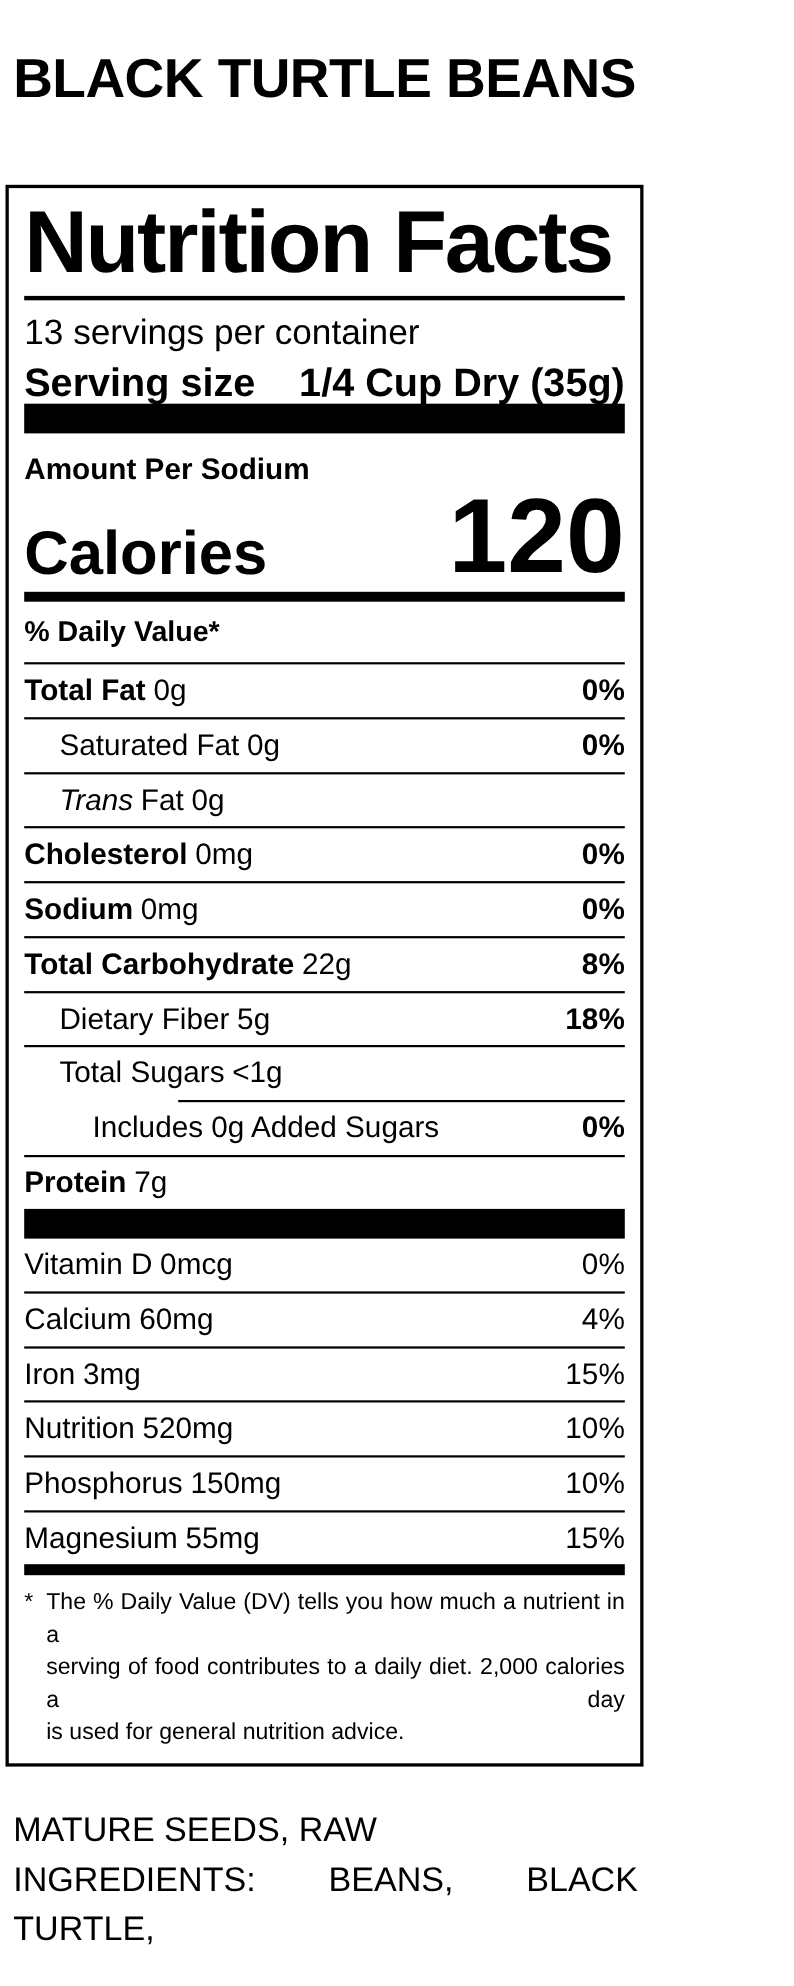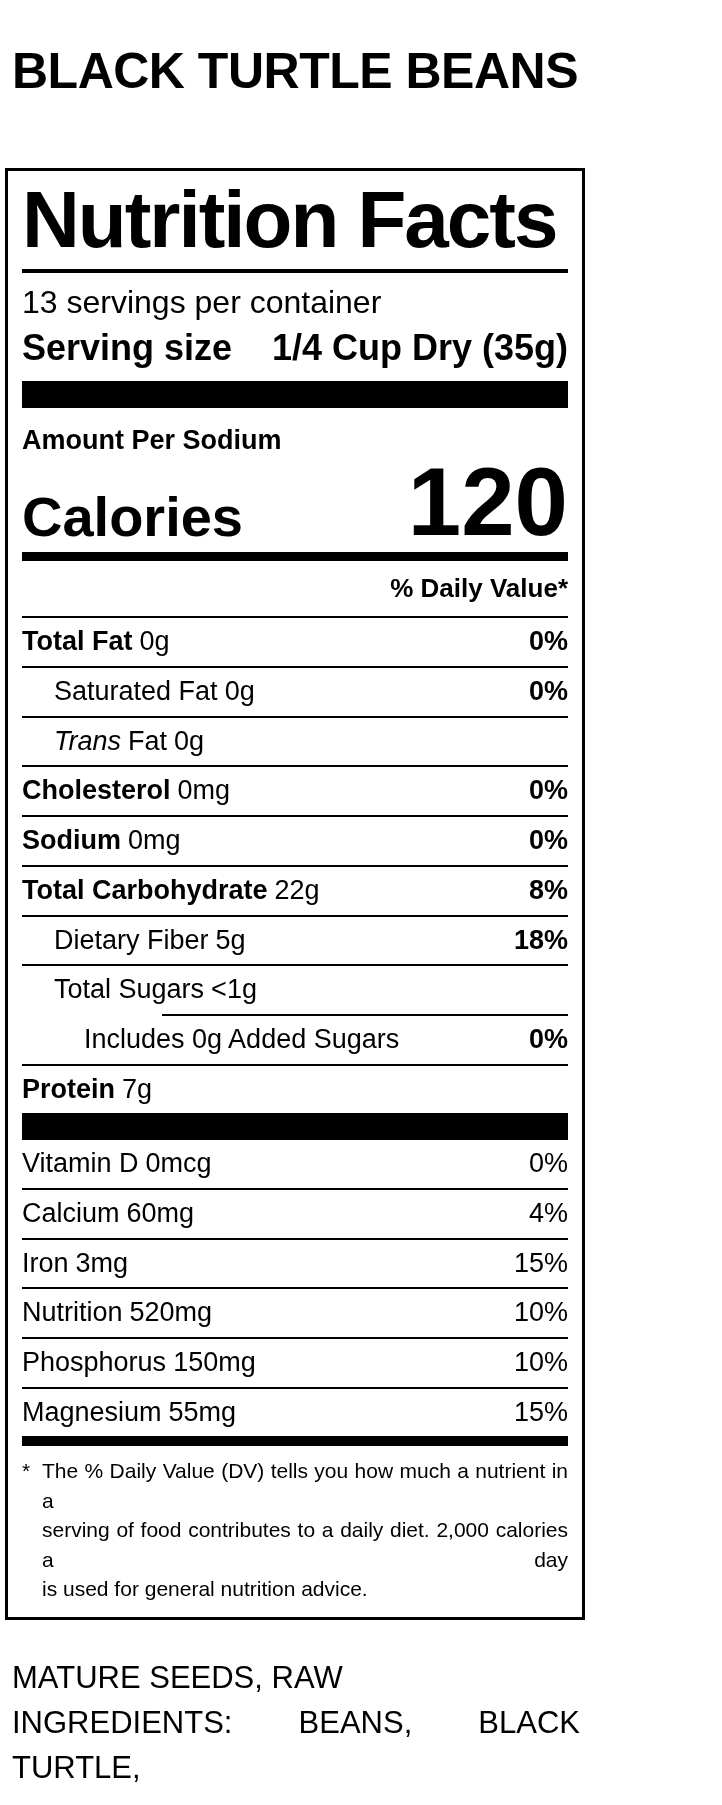--- a/index.html
+++ b/index.html
@@ -30,30 +30,30 @@
   .rule      { background:#000; border:0; }
   .rule-head { height:4px; }
   .rule-med  { height:9px; margin-top:6px; }
   .bar-lg    { height:27px; }
   .bar-sm    { height:10px; }
   .rule-partial { height:2px; background:#000; margin-left:140px; }
 
   .servings { font-size:32px; margin-top:12px; line-height:1.1; }
   .serving-row {
     display:flex; justify-content:space-between; align-items:baseline;
-    font-size:36px; font-weight:bold; margin:8px 0 14px 0; line-height:1.1;
+    font-size:36px; font-weight:bold; margin:8px 0 0 0; line-height:1.1;
   }
 
   .aps { font-size:27px; font-weight:bold; margin-top:18px; line-height:1.1; }
 
   .calories-row { display:flex; justify-content:space-between; align-items:flex-end; margin-top:2px; }
   .cal-label { font-size:56px; font-weight:bold; line-height:1.05; }
   .cal-value { font-size:96px; font-weight:bold; line-height:0.92; }
 
-  .dv-header { text-align:right; font-size:26px; font-weight:bold; padding:12px 0 12px 0; }
+  .dv-header { text-align:left; font-size:26px; font-weight:bold; padding:12px 0 12px 0; }
 
   .nrow {
     display:flex; justify-content:space-between; align-items:baseline;
     font-size:27px; line-height:1.1; padding:9px 0 9px 0;
     border-top:2px solid #000;
   }
   .nrow.no-top { border-top:0; }
   .nname { display:inline-block; }
   .bold  { font-weight:bold; }
   .amt   { margin-left:0.26em; font-weight:normal; }

